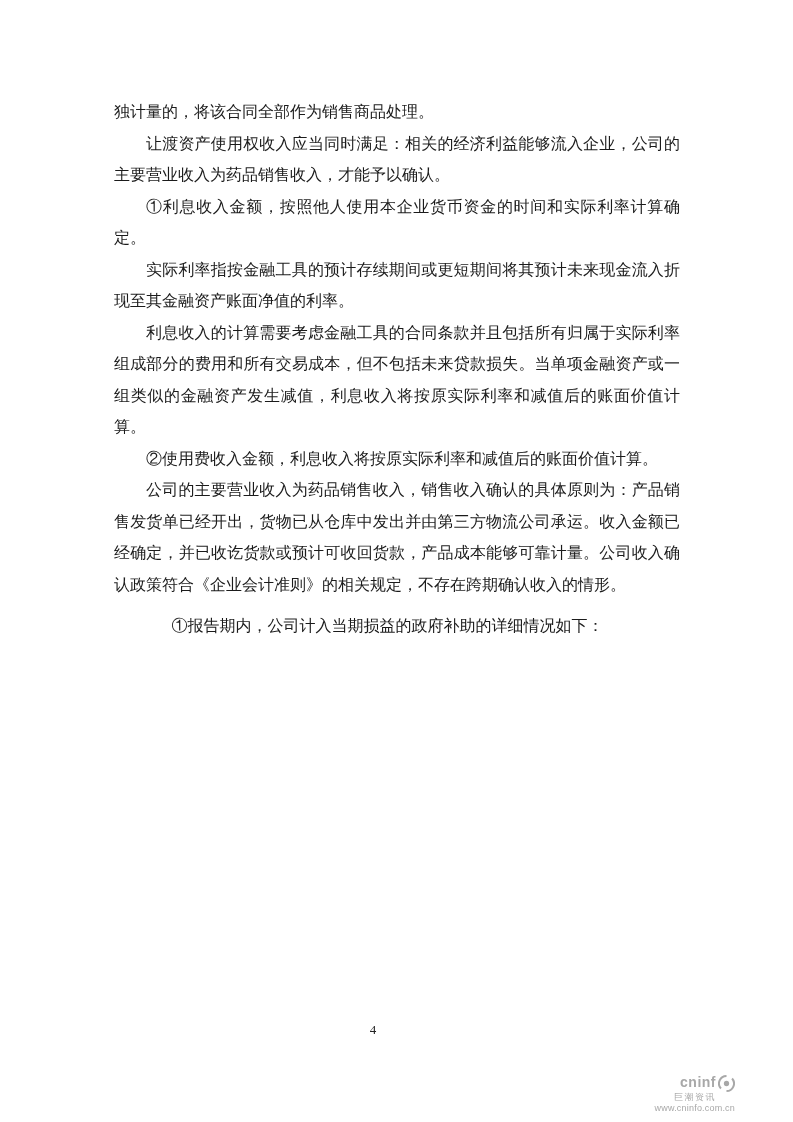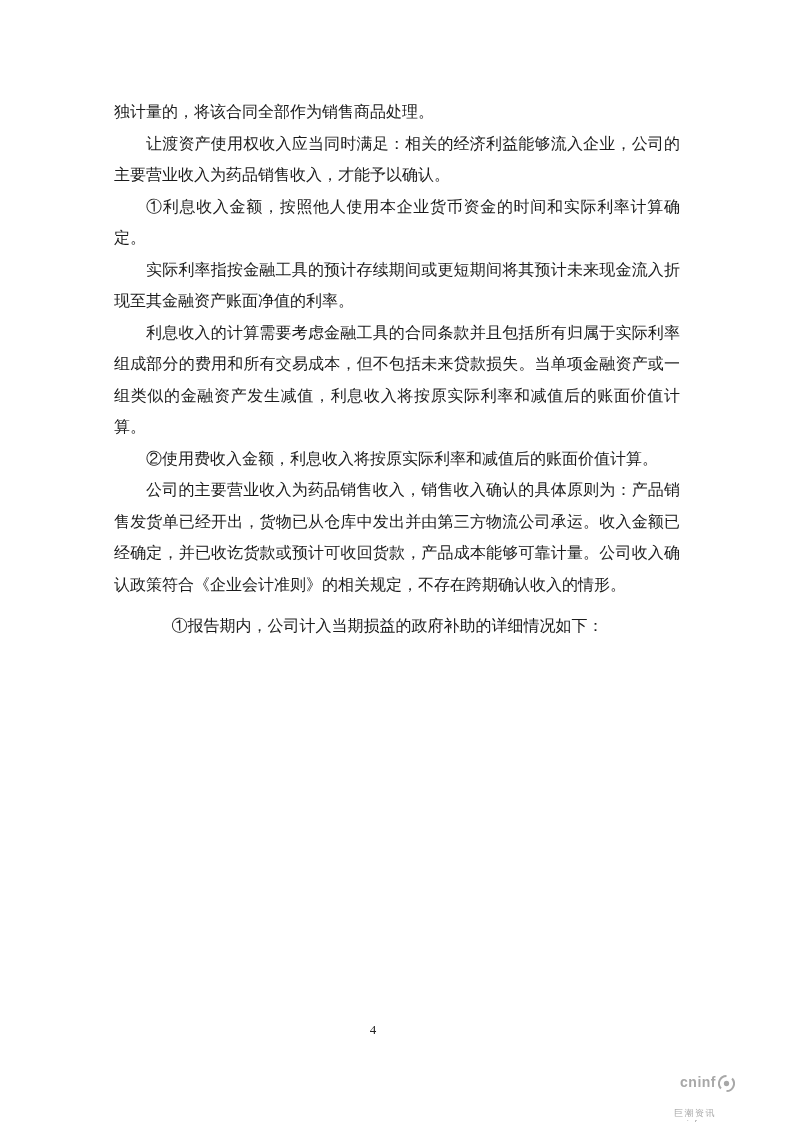--- a/index.html
+++ b/index.html
@@ -77,21 +77,21 @@
     letter-spacing: 0.5px;
   }
   .cninfo-logo .swirl {
     display: inline-block;
     width: 17px;
     height: 17px;
   }
   .cninfo-logo .name-cn {
     font-size: 9px;
     letter-spacing: 1.5px;
-    margin-top: 17px;
+    margin-top: 1px;
     margin-right: 19px;
   }
   .cninfo-logo .url {
     font-size: 9px;
     margin-top: 2px;
     letter-spacing: 0.2px;
     margin-left: 22px;
   }
 </style>
 </head>

